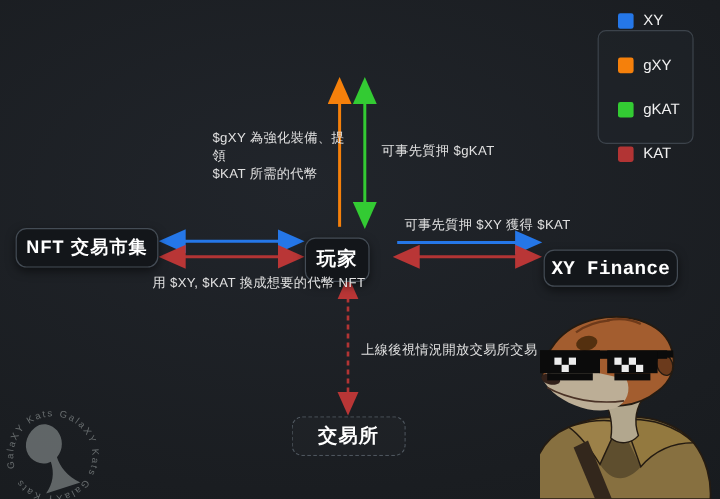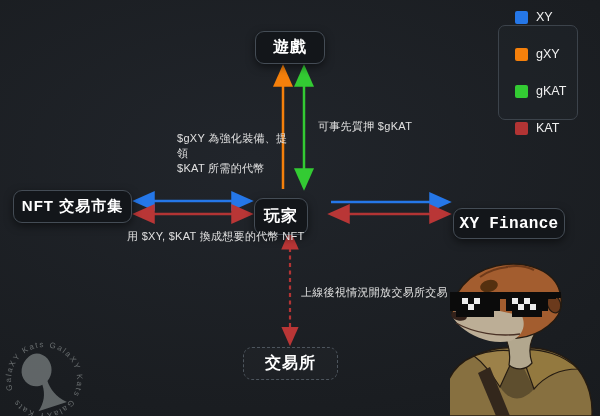--- a/index.html
+++ b/index.html
@@ -52,45 +52,43 @@
     </defs>
     <line x1="283" y1="189" x2="283" y2="68" stroke="#f5800b" stroke-width="2.5" marker-end="url(#morange)" style="stroke: rgb(245, 128, 11);"></line>
     <line x1="304" y1="68" x2="304" y2="187" stroke="#33cb33" stroke-width="2.5" marker-start="url(#mgreen)" marker-end="url(#mgreen)" style="stroke: rgb(51, 203, 51);"></line>
     <line x1="136" y1="201" x2="250" y2="201" stroke="#2577e8" stroke-width="2.5" marker-start="url(#mblue)" marker-end="url(#mblue)" style="stroke: rgb(37, 119, 232);"></line>
     <line x1="136" y1="214" x2="250" y2="214" stroke="#b93636" stroke-width="2.5" marker-start="url(#mred)" marker-end="url(#mred)" style="stroke: rgb(178, 52, 52);"></line>
     <line x1="331" y1="202" x2="448" y2="202" stroke="#2577e8" stroke-width="2.5" marker-end="url(#mblue)" style="stroke: rgb(37, 119, 232);"></line>
     <line x1="331" y1="214" x2="448" y2="214" stroke="#b93636" stroke-width="2.5" marker-start="url(#mred)" marker-end="url(#mred)" style="stroke: rgb(178, 52, 52);"></line>
     <line x1="290" y1="233" x2="290" y2="343" stroke="#c03a3a" stroke-width="2.2" stroke-dasharray="4 3.5" marker-start="url(#mred)" marker-end="url(#mred)" style="stroke: rgb(178, 52, 52);"></line>
   </svg>
 
-  <div class="node" style="left:255px; top:31px; width:70px; height:33px;">
-    <span>遊戲</span>
-  </div>
 
   <div class="node" style="left:13px; top:190px; width:119px; height:33px; font-size:15px;">
     <span>NFT 交易市集</span>
   </div>
 
   <div class="node" style="left:254px; top:198px; width:54px; height:37px;">
     <span>玩家</span>
   </div>
 
   <div class="node" style="left:453px; top:208px; width:112px; height:31px; letter-spacing:.3px;font-family:Liberation Mono, monospace;">
     <span>XY Finance</span>
   </div>
 
   <div class="node dashed" style="left:243px; top:347px; width:95px; height:33px;">
     <span>交易所</span>
   </div>
 
-  <div class="elabel" style="left:177px; top:131px; width:112px;">$gXY 為強化裝備、提領
+  <div class="elabel" style="left:177px; top:108px; width:112px;">$gXY 為強化裝備、提領
 $KAT 所需的代幣</div>
 
   <div class="elabel" style="left:318px; top:119px;">可事先質押 $gKAT</div>
 
+  <div class="elabel" style="left:337px; top:181px;">可事先質押 $XY 獲得 $KAT</div>
 
 
   <div class="elabel" style="left:127px; top:229px;">用 $XY, $KAT 換成想要的代幣 NFT</div>
 
   <div class="elabel" style="left:301px; top:285px;">上線後視情況開放交易所交易</div>
 
   <div class="legend">
     <div class="legend-row">
       <span class="legend-swatch" style="background: rgb(37, 119, 232);"></span>
       <span class="legend-label">XY</span>

